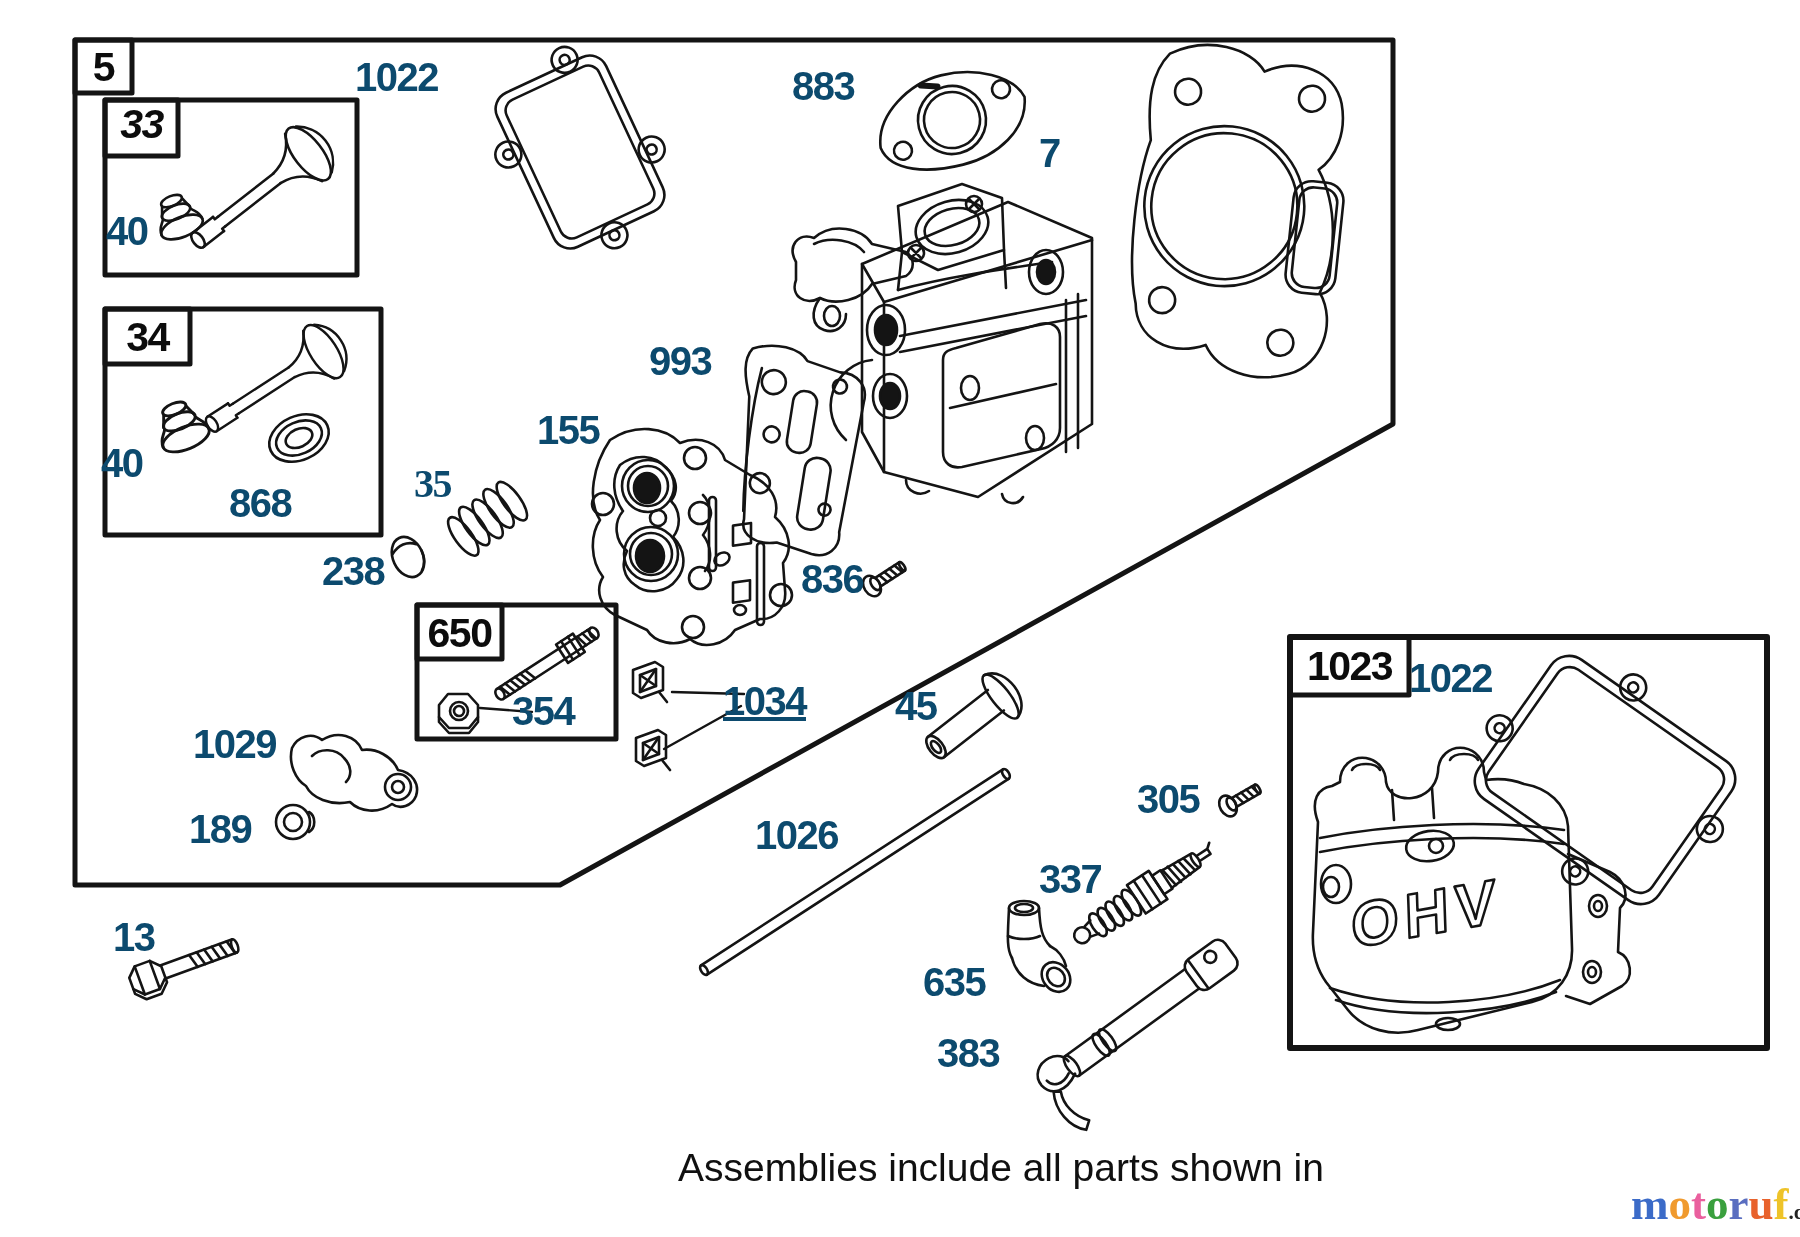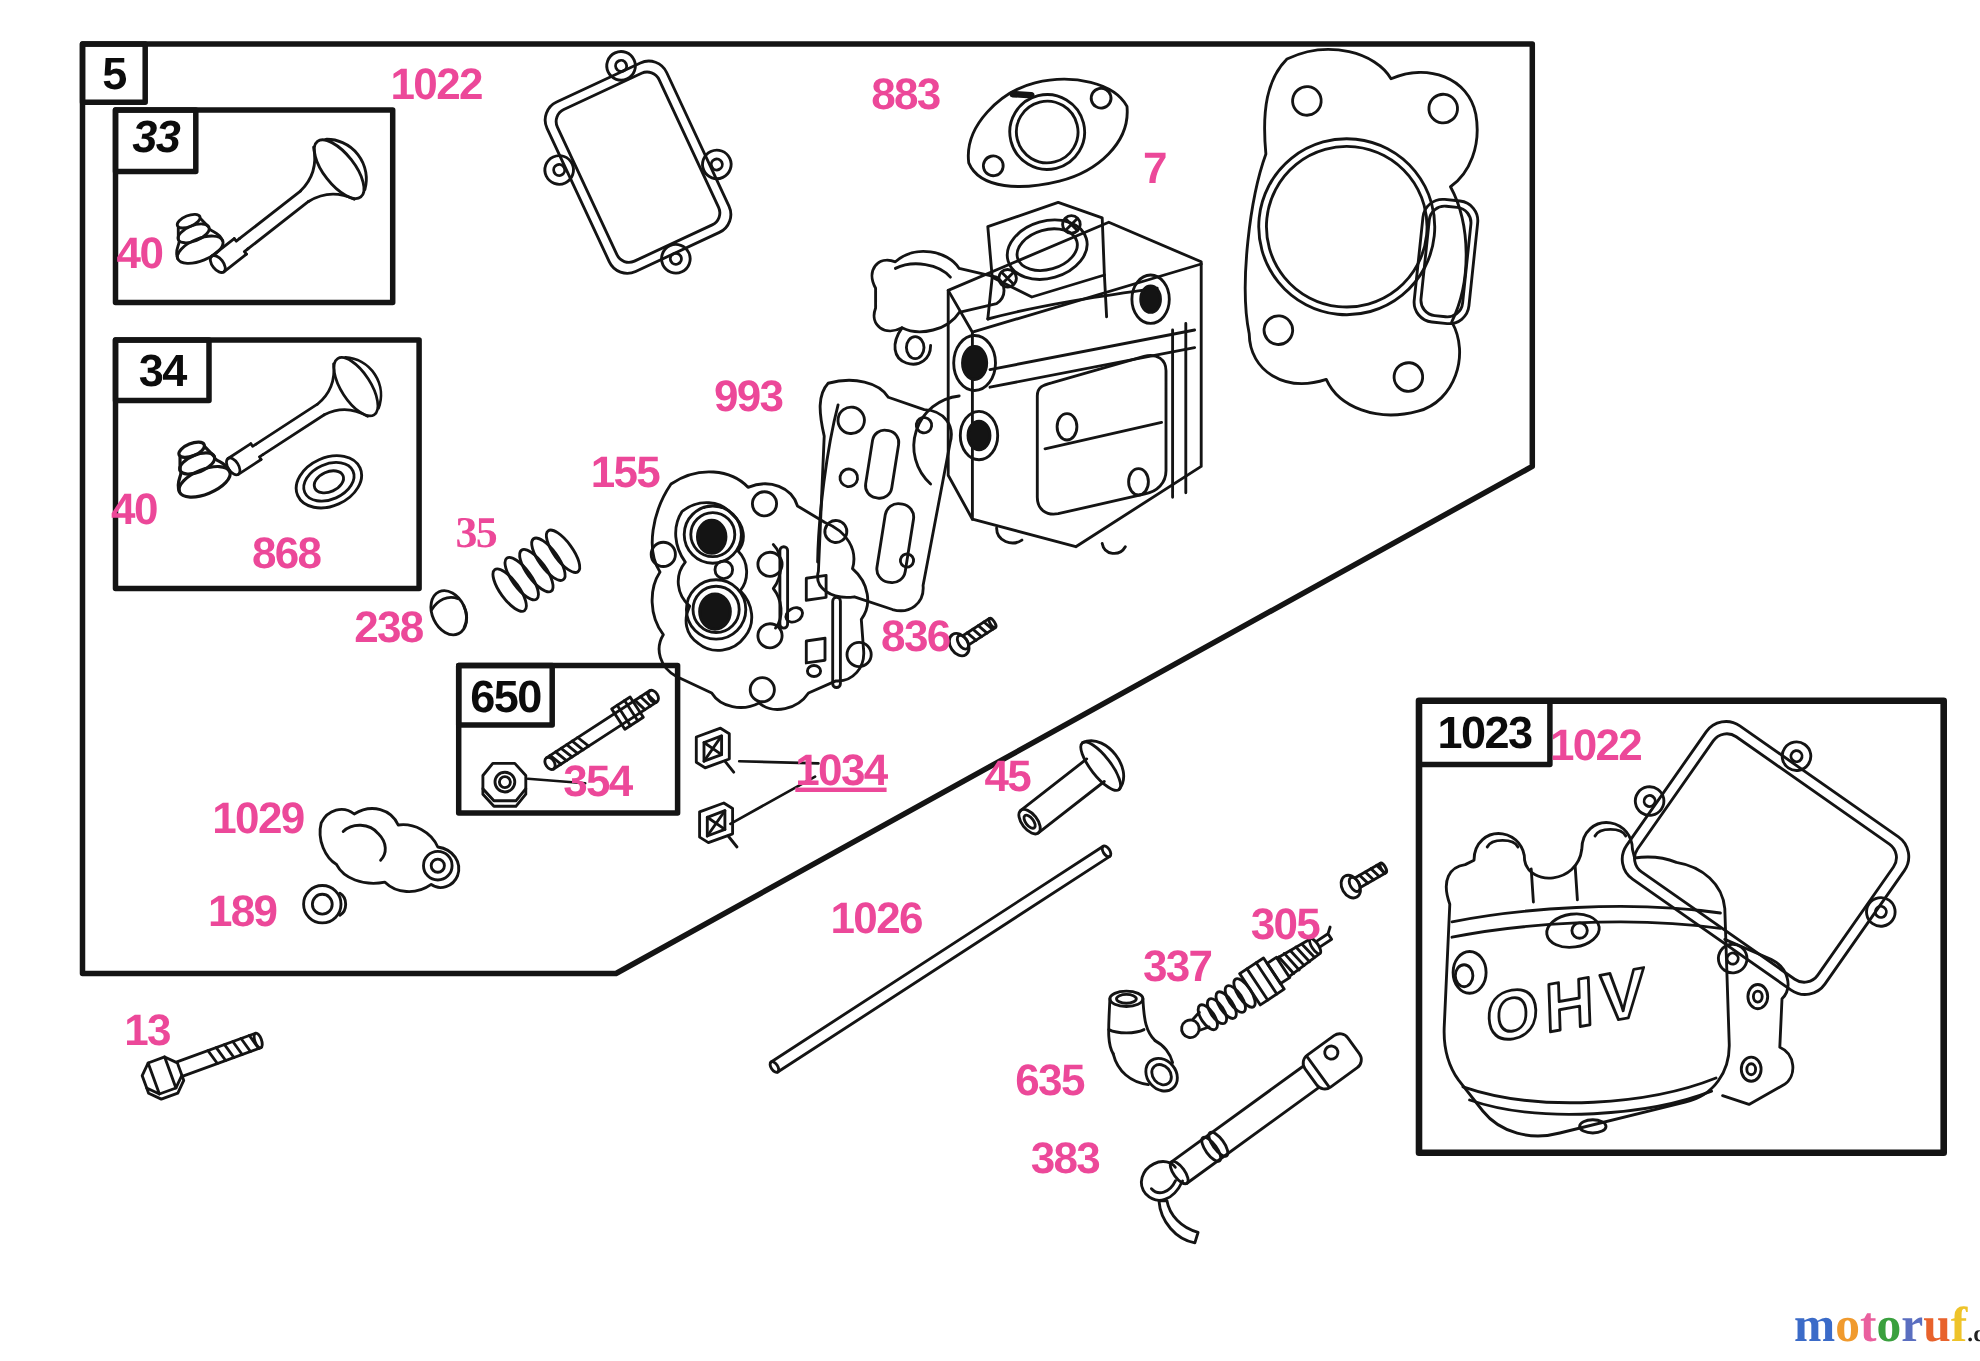--- a/index.html
+++ b/index.html
@@ -4,21 +4,21 @@
 <style>
   html,body{margin:0;padding:0;}
   body{
     width:1800px;height:1237px;position:relative;background:#ffffff;
     font-family:"Liberation Sans",sans-serif;overflow:hidden;
   }
   .stage{position:absolute;left:0;top:0;width:1800px;height:1237px;}
   svg.art{position:absolute;left:0;top:0;}
   .plabel{
     position:absolute;font-weight:700;font-size:40px;line-height:1;
-    color:#ec4899;letter-spacing:-1.5px;white-space:nowrap;
+    color:#0c4a6e;letter-spacing:-1.5px;white-space:nowrap;
   }
   .flabel{
     position:absolute;font-weight:700;font-size:41px;line-height:1;
     color:#0c0c0c;letter-spacing:-1.5px;text-align:center;
   }
   .footer{
     position:absolute;left:678px;top:1144px;width:760px;
     font-size:39px;line-height:47px;color:#101010;font-weight:400;
   }
   .footer div{white-space:nowrap;}
@@ -441,27 +441,28 @@
   <div class="plabel" style="left:414px;top:464px;font-family:Liberation Serif, serif;">35</div>
   <div class="plabel" style="left:322px;top:551px;">238</div>
   <div class="plabel" style="left:512px;top:691px;">354</div>
   <div class="plabel" style="left:193px;top:724px;">1029</div>
   <div class="plabel" style="left:189px;top:809px;">189</div>
   <div class="plabel" style="left:113px;top:917px;">13</div>
   <div class="plabel" style="left:801px;top:559px;">836</div>
   <div class="plabel" style="left:723px;top:681px;text-decoration:underline;">1034</div>
   <div class="plabel" style="left:895px;top:686px;">45</div>
   <div class="plabel" style="left:755px;top:815px;">1026</div>
-  <div class="plabel" style="left:1137px;top:821px;">305</div>
+  <div class="plabel" style="left:1137px;top:779px;">305</div>
   <div class="plabel" style="left:1039px;top:859px;">337</div>
   <div class="plabel" style="left:923px;top:962px;">635</div>
   <div class="plabel" style="left:937px;top:1033px;">383</div>
   <div class="plabel" style="left:1409px;top:658px;">1022</div>
 
   <div class="footer">
+    <div>Assemblies include all parts shown in</div>
   </div>
 
   <div class="wm">
     <span style="color: rgb(59, 107, 200);">m</span>
       <span style="color: rgb(240, 154, 46);">o</span>
       <span style="color: rgb(234, 95, 158);">t</span>
       <span style="color: rgb(58, 160, 62);">o</span>
       <span style="color: rgb(90, 110, 192);">r</span>
       <span style="color: rgb(232, 98, 44);">u</span>
       <span style="color: rgb(238, 195, 41);">f</span>

